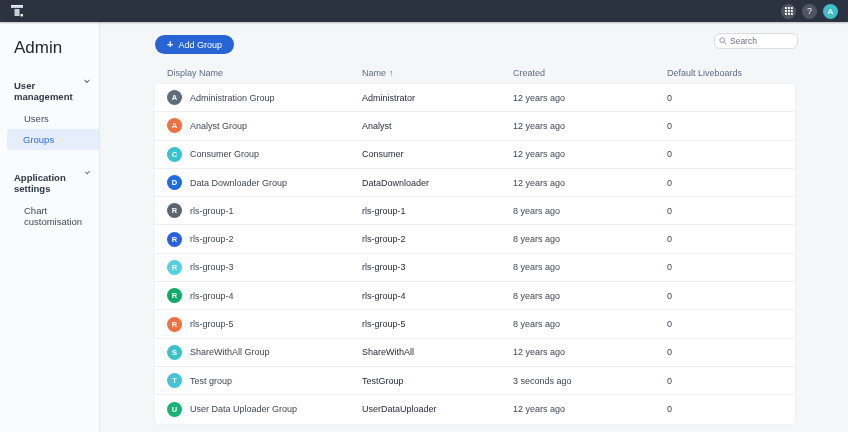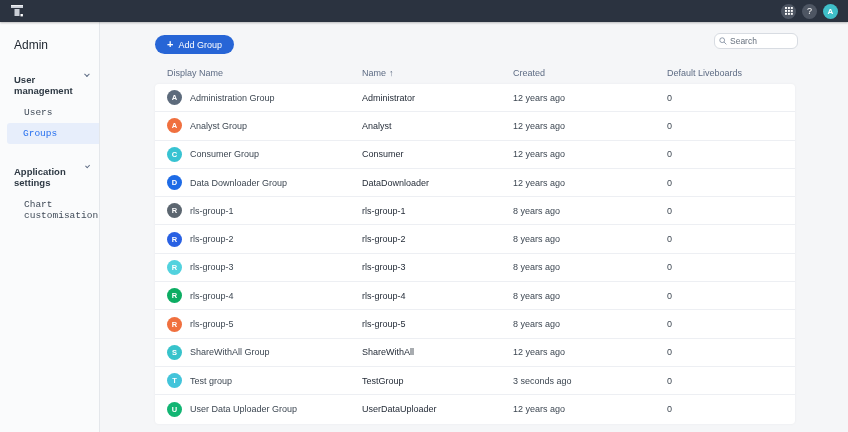--- a/index.html
+++ b/index.html
@@ -15,28 +15,28 @@
   .tb-circle { width:15px; height:15px; border-radius:50%; background:#4E5663;
                display:flex; align-items:center; justify-content:center;
                color:#FFFFFF; font-size:9px; cursor:pointer; }
   .tb-avatar { width:15px; height:15px; border-radius:50%; background:#3FBFC9;
                display:flex; align-items:center; justify-content:center;
                color:#FFFFFF; font-size:8px; font-weight:bold; cursor:pointer; }
 
   
   .sidebar { position:absolute; top:22px; left:0; width:100px; height:410px;
              background:#FAFBFC; border-right:1px solid #E4E7EB; }
-  .admin-title { font-size:12px; color:#1D252F; padding:16px 0 0 14px; }
+  .admin-title { font-size:17px; color:#1D252F; padding:16px 0 0 14px; }
   .section { margin-top:16px; }
   .section-header { display:flex; align-items:flex-start; justify-content:space-between;
                     padding:6px 10px 6px 14px; font-size:9.5px; color:#2E3944;
                     font-weight:bold; cursor:pointer; }
   .chev { width:4px; height:4px; border-right:1px solid #5E6C84; border-bottom:1px solid #5E6C84;
           transform:rotate(45deg); margin-top:-2px; }
-  .side-item { font-size:9.5px; color:#404B58; padding:5px 0 5px 24px; cursor:pointer;font-family:Liberation Mono, monospace; }
+  .side-item { font-size:9.5px; color:#404B58; padding:5px 0 5px 24px; cursor:pointer; }
   .side-item.active { background:#E7EEFB; color:#2770EF; margin-left:7px; border-radius:3px 0 0 3px; padding-left:16px; }
 
   
   .main { position:absolute; top:22px; left:100px; width:748px; height:410px; background:#F5F6F8; }
 
   .add-group-btn { position:absolute; left:55px; top:13px; height:19px;
                    background:#2765D6; color:#FFFFFF; border:none; border-radius:10px;
                    font-size:9px; font-family:"Liberation Sans", sans-serif;
                    padding:0 12px; display:flex; align-items:center; gap:5px; cursor:pointer; }
   .plus-glyph { font-size:11px; line-height:1; font-weight:bold; }

